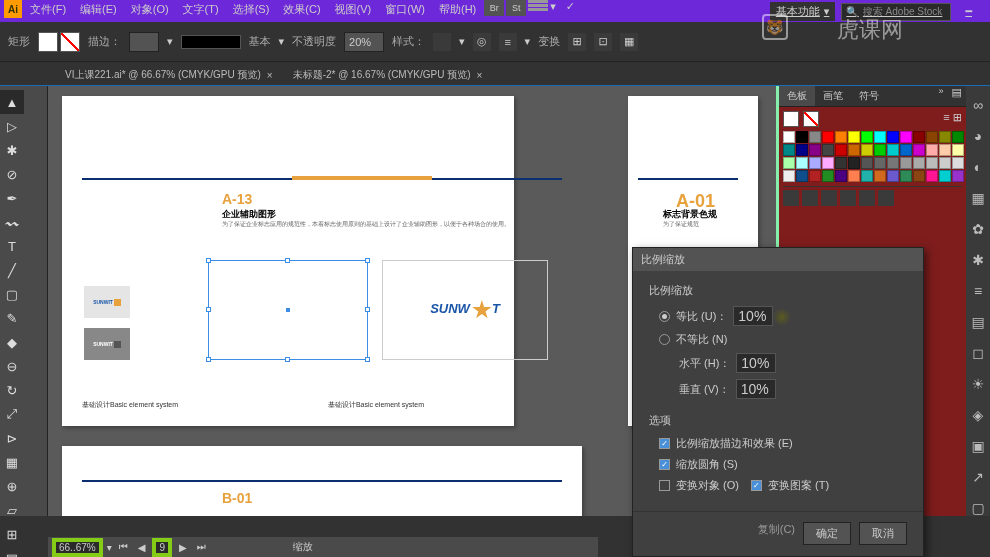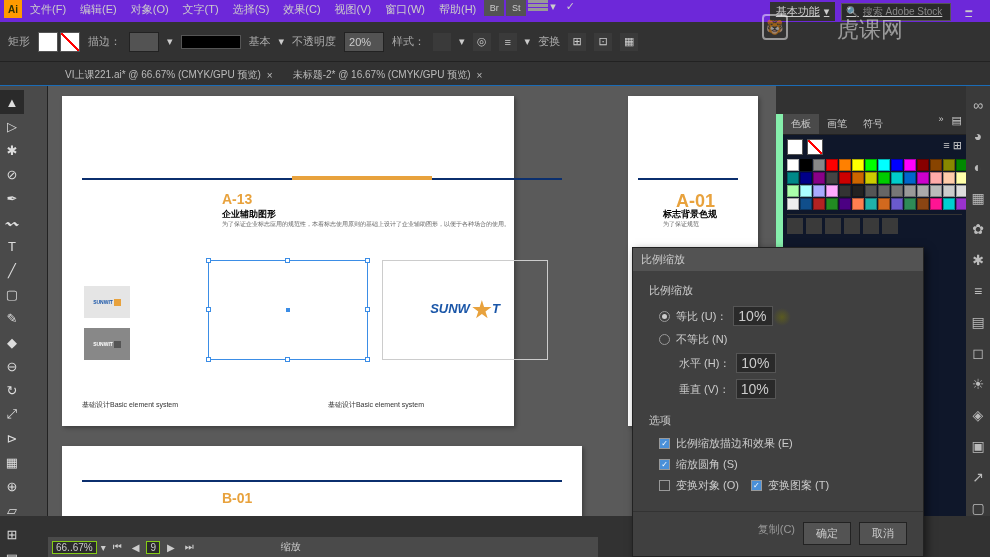--- a/index.html
+++ b/index.html
@@ -56,21 +56,21 @@
     .ab2-desc { position: absolute; top: 124px; left: 35px; color: #666; font-size: 6px; }
     .ab2-topline { position: absolute; top: 82px; left: 10px; width: 100px; height: 2px; background: #0b2f6e; }
     
     .artboard-b { background: #fff; width: 520px; height: 70px; position: absolute; top: 360px; left: 14px; box-shadow: 2px 2px 4px rgba(0,0,0,0.3); }
     .abb-line { position: absolute; top: 34px; left: 20px; width: 480px; height: 2px; background: #0b2f6e; }
     .abb-code { position: absolute; top: 44px; left: 160px; color: #e8a23d; font-size: 14px; font-weight: bold; }
     
     .right-col { width: 24px; background: #3a3a3a; display: flex; flex-direction: column; align-items: center; padding-top: 10px; gap: 14px; }
     .right-icon { width: 18px; height: 18px; color: #bbb; font-size: 14px; display: flex; align-items: center; justify-content: center; cursor: pointer; }
     
-    .right-panels { width: 190px; background: #0f172a; border-left: 7px solid #86efac; margin-top: 28px; }
+    .right-panels { width: 190px; background: #7f1d1d; border-left: 3px solid #86efac; }
     .panel-tabs { display: flex; background: #323232; border-bottom: 1px solid #222; }
     .panel-tab { padding: 3px 8px; font-size: 10px; cursor: pointer; }
     .panel-tab.active { background: #4a4a4a; }
     .panel-body { padding: 4px; }
     .swatch-header { display: flex; gap: 4px; margin-bottom: 4px; }
     .swatch-grid { display: grid; grid-template-columns: repeat(14, 12px); gap: 1px; }
     .swatch-cell { width: 12px; height: 12px; border: 1px solid rgba(0,0,0,0.3); }
     .swatch-controls { display: flex; gap: 3px; margin-top: 4px; border-top: 1px solid #333; padding-top: 3px; }
     .swatch-ctrl { width: 16px; height: 16px; background: #3a3a3a; }
     
@@ -83,21 +83,21 @@
     .radio, .checkb { width: 11px; height: 11px; border: 1px solid #999; display: inline-block; }
     .radio { border-radius: 50%; }
     .radio.on::after { content: ''; display: block; width: 5px; height: 5px; background: #ccc; border-radius: 50%; margin: 2px; }
     .checkb.on { background: #4a90d9; }
     .checkb.on::after { content: '✓'; color: #fff; font-size: 8px; display: block; text-align: center; line-height: 9px; }
     .dlg-buttons { display: flex; justify-content: flex-end; gap: 8px; padding: 10px 16px; border-top: 1px solid #333; }
     .dlg-btn { background: #535353; border: 1px solid #222; color: #ccc; padding: 3px 12px; font-size: 11px; cursor: pointer; }
     .dlg-link { color: #999; font-size: 11px; cursor: pointer; }
     
     .statusbar { position: absolute; bottom: 0; left: 48px; background: #4a4a4a; height: 20px; display: flex; align-items: center; padding: 0 4px; gap: 4px; font-size: 10px; width: 550px; }
-    .zoom-field { background: #2a2a2a; border: 1px solid #84cc16; padding: 0 3px; text-align: center; }
+    .zoom-field { background: #2a2a2a; border: 4px solid #84cc16; padding: 0 3px; text-align: center; }
     .nav-arrow { padding: 0 3px; cursor: pointer; }
     
     .top-right-bar { position: absolute; top: 0; right: 0; display: flex; align-items: center; gap: 6px; padding: 2px 10px; text-decoration: underline; }
     .basic-func { background: #323232; padding: 2px 6px; font-size: 11px; display: flex; align-items: center; gap: 4px; }
     .search-box { background: #2a2a2a; border: 1px solid #555; padding: 1px 4px; width: 110px; font-size: 10px; color: #888; display: flex; align-items: center; gap: 4px; }
     .watermark { position: absolute; top: 10px; right: 40px; width: 160px; height: 40px; opacity: 0.5; color: #fff; font-size: 22px; display: flex; align-items: center; justify-content: center; pointer-events: none; }
     .watermark-box { position: absolute; left: -28px; top: 4px; width: 26px; height: 26px; border: 2px solid #fff; border-radius: 4px; display: flex; align-items: center; justify-content: center; font-size: 14px; }
     
     .cursor-star { position: absolute; pointer-events: none; }
   </style>

